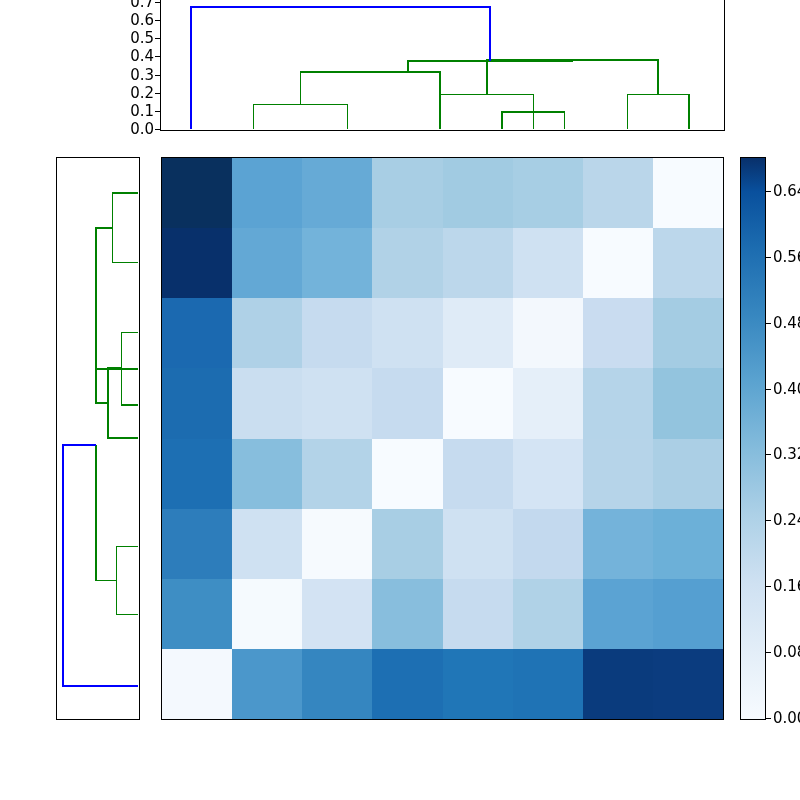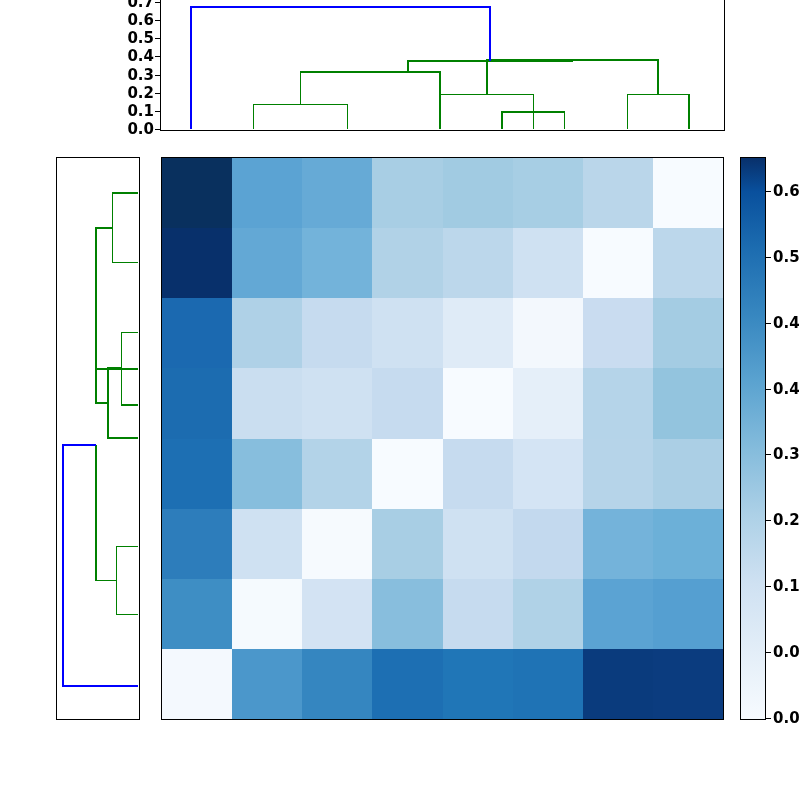--- a/index.html
+++ b/index.html
@@ -1,20 +1,20 @@
 <!DOCTYPE html>
 <html><head>
 <meta charset="utf-8">
 <style>
   html,body{margin:0;padding:0;background:#ffffff;}
   body{width:800px;height:800px;font-family:"DejaVu Sans",sans-serif;position:relative;overflow:hidden;}
 
   #stage{position:absolute;left:0;top:0;width:800px;height:800px;}
 
-  .panel{position:absolute;box-sizing:border-box;font-weight:bold;}
+  .panel{position:absolute;box-sizing:border-box;}
 
   
   #col-dendro{left:160px;top:-1px;width:565px;height:132px;border:1px solid #000;background:#fff;}
   #col-dendro svg{display:block;width:100%;height:100%;}
 
   
   #col-axis{left:122px;top:-1px;width:38px;height:132px;}
   #col-axis .ytick{position:absolute;right:6px;transform:translateY(-50%);
       font-size:15px;color:#000;white-space:nowrap;line-height:1;}
   #col-axis .tickmark{position:absolute;right:0;width:5px;height:1px;background:#000;}

